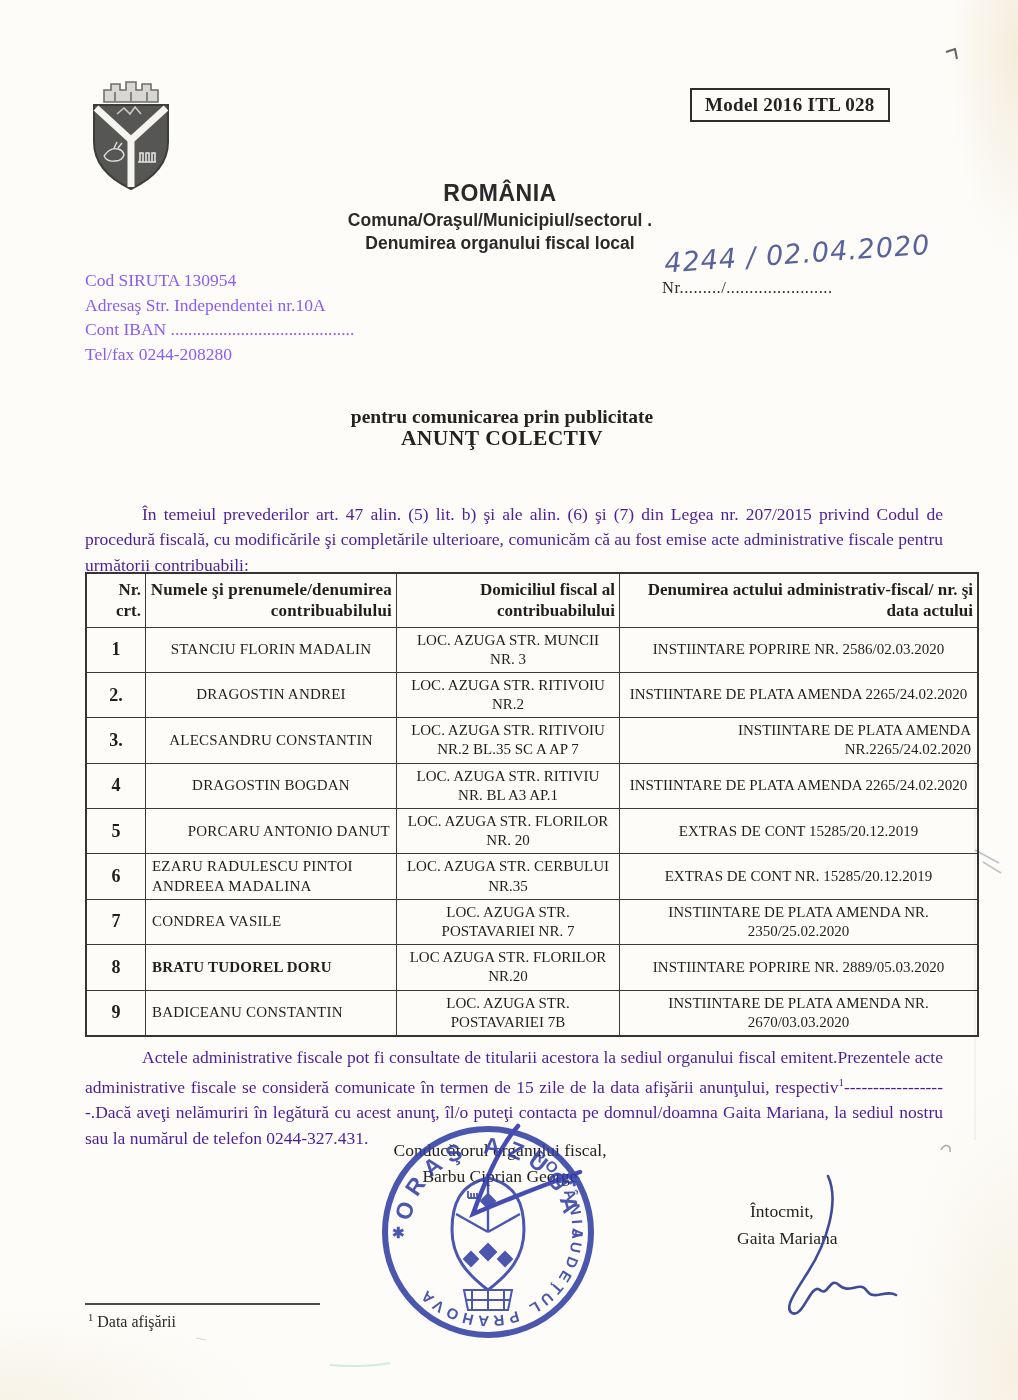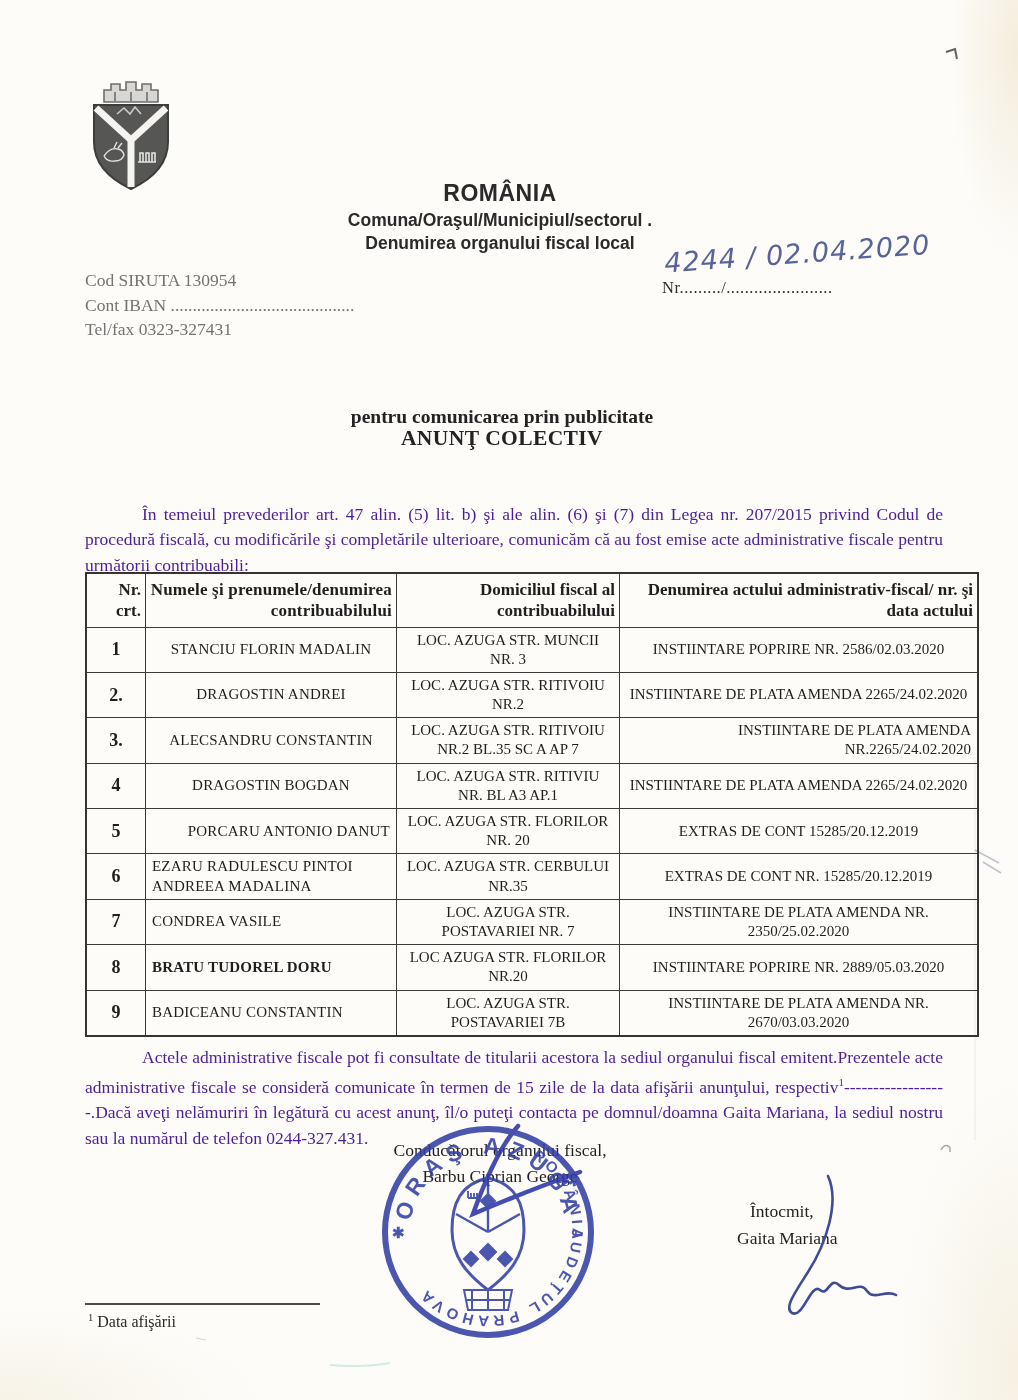--- a/index.html
+++ b/index.html
@@ -34,21 +34,21 @@
   .center-head .l2{font-size:17.5px;margin-top:3px;}
   .center-head .l3{font-size:17.5px;margin-top:2px;}
   .nr-zone{position:absolute;left:662px;top:240px;width:260px;height:60px;}
   .nr-handwriting{
     position:absolute;left:2px;top:-2px;width:270px;
     font-family:"DejaVu Sans", sans-serif;font-style:italic;
     font-size:27px;color:#59629b;transform:rotate(-4deg);
     letter-spacing:1px;white-space:nowrap;
   }
   .nr-label{position:absolute;left:0;top:38px;font-size:16.5px;letter-spacing:.5px;color:#2c2c2c;}
-  .info-block{position:absolute;left:85px;top:268px;font-size:17.5px;line-height:24.5px;color:#737373;}
+  .info-block{position:absolute;left:85px;top:268px;font-size:17.5px;line-height:24.5px;color:#8b5cf6;}
   
   .doc-title{position:absolute;left:0;top:396px;width:1004px;text-align:center;font-weight:bold;font-size:21.5px;letter-spacing:.4px;margin-top:30px;}
   .doc-subtitle{position:absolute;left:0;top:406px;width:1004px;text-align:center;font-weight:bold;font-size:19.5px;}
   
   .para{
     position:absolute;left:85px;width:858px;
     font-size:17.5px;line-height:25.5px;text-align:justify;color:#4c1d95;
   }
   .para-intro{top:484px;text-indent:57px;}
   .para-outro{top:1027px;text-indent:57px;}
@@ -113,36 +113,40 @@
         <path d="M47,60 L47,107"></path>
     </g>
 
     <path d="M33,34 l7,-6 l6,6 l5,-7 l6,7" fill="none" stroke="#cfcecb" stroke-width="1.5"></path>
 
     <path d="M20,76 q6,-9 14,-7 q5,1 6,6 q-2,6 -9,6 q-8,1 -11,-5 M30,68 l3,-6 m1,6 l4,-5" fill="none" stroke="#e4e3df" stroke-width="1.4"></path>
 
     <path d="M56,82 l0,-9 l3,0 l0,9 m3,0 l0,-9 l3,0 l0,9 m3,0 l0,-9 l3,0 l0,9 M54,82 l18,0" fill="none" stroke="#e4e3df" stroke-width="1.6"></path>
   </svg>
 
+  <div class="model-box">
+    <span>Model 2016 ITL 028</span>
+  </div>
 
   <div class="center-head">
     <div class="country">ROMÂNIA</div>
     <div class="l2">Comuna/Oraşul/Municipiul/sectorul .</div>
     <div class="l3">Denumirea organului fiscal local</div>
   </div>
 
   <div class="nr-zone">
     <div class="nr-handwriting">4244 / 02.04.2020</div>
     <div class="nr-label">Nr........./.......................</div>
   </div>
 
   <div class="info-block">
     <div>Cod SIRUTA 130954</div>
+    <div>Adresaş Str. Independentei nr.10A</div>
     <div>Cont IBAN ..........................................</div>
-    <div>Tel/fax 0323-327431</div>
+    <div>Tel/fax 0244-208280</div>
   </div>
 
   <div class="doc-title">ANUNŢ COLECTIV</div>
   <div class="doc-subtitle">pentru comunicarea prin publicitate</div>
 
   <p class="para para-intro">În temeiul prevederilor art. 47 alin. (5) lit. b) şi ale alin. (6) şi (7) din Legea nr. 207/2015 privind Codul de procedură fiscală, cu modificările şi completările ulterioare, comunicăm că au fost emise acte administrative fiscale pentru următorii contribuabili:</p>
 
   <table class="tax">
     <thead>
       <tr>

